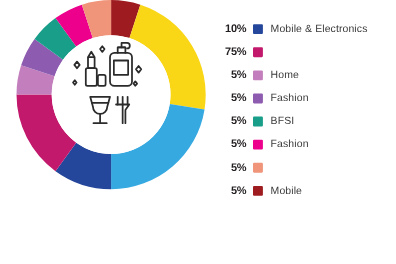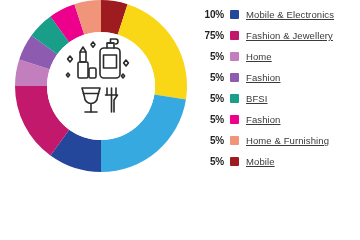--- a/index.html
+++ b/index.html
@@ -12,39 +12,38 @@
   }
   #chart-panel{
     position:absolute;left:0;top:0;width:196px;height:180px;
   }
   #donut-svg{position:absolute;left:8px;top:-14px;}
   #center-icon{
     position:absolute;left:60px;top:28px;width:76px;height:92px;
   }
   #legend-panel{
     position:absolute;left:196px;top:0;width:164px;height:180px;
-    padding-top:4px;box-sizing:border-box;
+    padding-top:16px;box-sizing:border-box;
   }
   .legend-row{
     display:flex;align-items:center;height:21px;
   }
   .legend-pct{
     width:28px;text-align:right;
     font-size:10px;font-weight:bold;color:#231f20;
     letter-spacing:-0.2px;
     padding-right:6px;flex:0 0 auto;
   }
   .legend-swatch{
     width:9px;height:9px;flex:0 0 auto;margin-right:7px;
     border-radius:1px;
   }
   .legend-label{
     font-size:9.5px;color:#3a3a3a;white-space:nowrap;
     letter-spacing:0.1px;
-    text-decoration:underline;
   }
 </style>
 </head>
 <body>
 
 <div id="chart-panel">
 
   <svg id="donut-svg" width="186" height="200" viewBox="0 0 186 200">
     <g id="donut-segments" transform="translate(93,100)">
         <path d="M 5.2659812363336185e-15 -86 A 86 86 0 0 1 26.575461516245483 -81.7908604013832 L 16.686917696247164 -51.35705187993829 A 54 54 0 0 0 3.3065463576978537e-15 -54 Z" fill="#9e1b20"></path>
@@ -98,21 +97,20 @@
 
 <div id="legend-panel">
     <div class="legend-row">
       <span class="legend-pct">10%</span>
       <span class="legend-swatch" style="background: rgb(36, 70, 155);"></span>
       <span class="legend-label">Mobile &amp; Electronics</span>
     </div>
     <div class="legend-row">
       <span class="legend-pct">75%</span>
       <span class="legend-swatch" style="background: rgb(194, 25, 109);"></span>
-      <span class="legend-label">Fashion &amp; Jewellery</span>
     </div>
     <div class="legend-row">
       <span class="legend-pct">5%</span>
       <span class="legend-swatch" style="background: rgb(195, 127, 189);"></span>
       <span class="legend-label">Home</span>
     </div>
     <div class="legend-row">
       <span class="legend-pct">5%</span>
       <span class="legend-swatch" style="background: rgb(141, 91, 176);"></span>
       <span class="legend-label">Fashion</span>
@@ -123,20 +121,19 @@
       <span class="legend-label">BFSI</span>
     </div>
     <div class="legend-row">
       <span class="legend-pct">5%</span>
       <span class="legend-swatch" style="background: rgb(236, 0, 140);"></span>
       <span class="legend-label">Fashion</span>
     </div>
     <div class="legend-row">
       <span class="legend-pct">5%</span>
       <span class="legend-swatch" style="background: rgb(240, 148, 122);"></span>
-      <span class="legend-label">Home &amp; Furnishing</span>
     </div>
     <div class="legend-row">
       <span class="legend-pct">5%</span>
       <span class="legend-swatch" style="background: rgb(158, 27, 32);"></span>
       <span class="legend-label">Mobile</span>
     </div>
   </div>
 
 </body></html>

